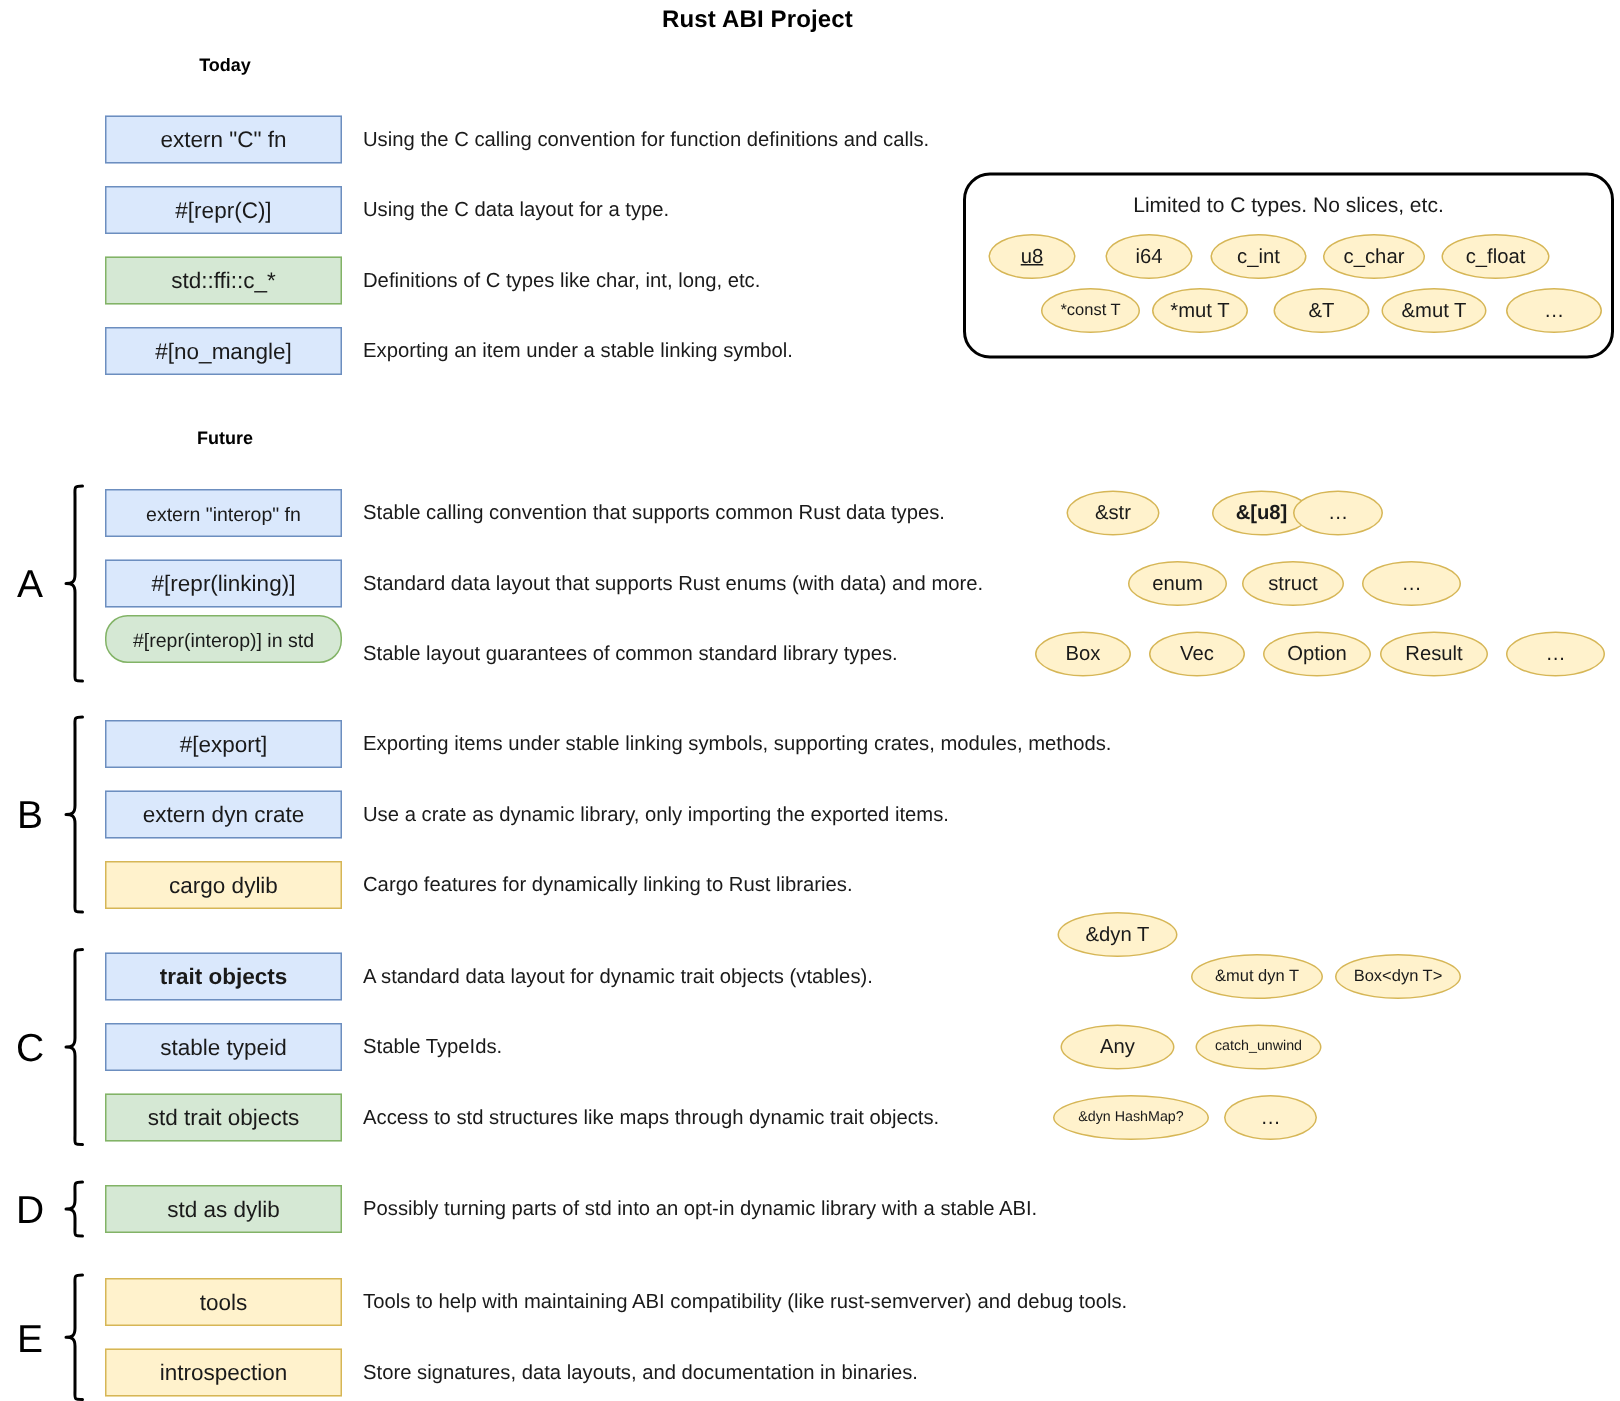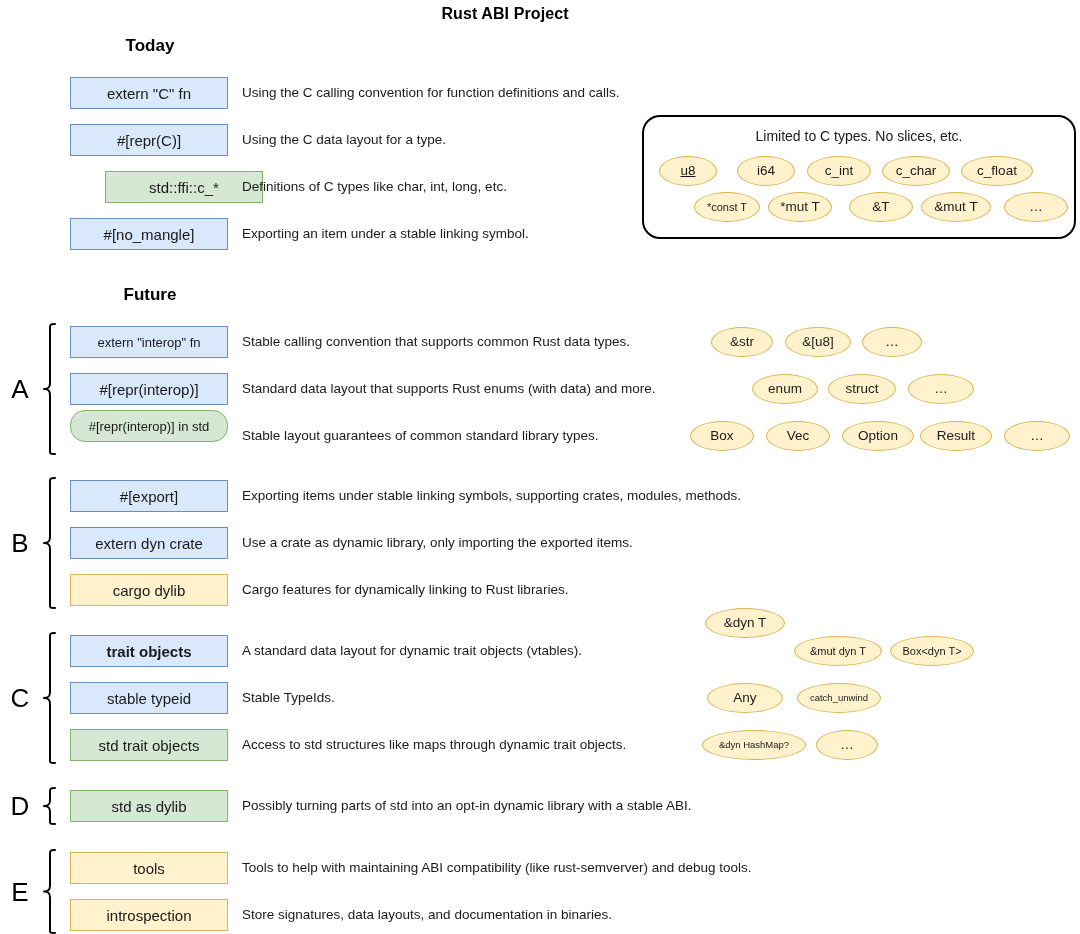--- a/index.html
+++ b/index.html
@@ -26,21 +26,21 @@
     left: 0;
     top: 5px;
     width: 1010px;
     text-align: center;
     font-size: 16px;
     font-weight: bold;
     letter-spacing: .1px;
   }
   .col-heading {
     position: absolute;
-    font-size: 17px;
+    font-size: 12px;
     font-weight: bold;
     text-align: center;
     width: 160px;
   }
 
   
   .node {
     position: absolute;
     width: 158px;
     height: 32px;
@@ -139,21 +139,21 @@
 
   <div class="ctypes-box" style="left:642px; top:115px; width:434px; height:124px;">
     <div class="ctypes-caption">Limited to C types. No slices, etc.</div>
   </div>
 
   <div id="layer-today">
       <div class="node blue" style="left: 70px; top: 77px;">extern "C" fn</div>
       <div class="desc" style="left: 242px; top: 86px;">Using the C calling convention for function definitions and calls.</div>
       <div class="node blue" style="left: 70px; top: 124px;">#[repr(C)]</div>
       <div class="desc" style="left: 242px; top: 133px;">Using the C data layout for a type.</div>
-      <div class="node green" style="left: 70px; top: 171px; margin-left: 35px;">std::ffi::c_*</div>
+      <div class="node green" style="left: 70px; top: 171px;">std::ffi::c_*</div>
       <div class="desc" style="left: 242px; top: 180px;">Definitions of C types like char, int, long, etc.</div>
       <div class="node blue" style="left: 70px; top: 218px;">#[no_mangle]</div>
       <div class="desc" style="left: 242px; top: 227px;">Exporting an item under a stable linking symbol.</div>
     </div>
   <div id="layer-ctypes">
       <div class="chip" style="left: 659px; top: 156px; width: 58px; height: 30px; text-decoration: underline;">u8</div>
       <div class="chip" style="left: 737px; top: 156px; width: 58px; height: 30px;">i64</div>
       <div class="chip" style="left: 807px; top: 156px; width: 64px; height: 30px;">c_int</div>
       <div class="chip" style="left: 882px; top: 156px; width: 68px; height: 30px;">c_char</div>
       <div class="chip" style="left: 961px; top: 156px; width: 72px; height: 30px;">c_float</div>
@@ -164,23 +164,23 @@
       <div class="chip" style="left: 1004px; top: 192px; width: 64px; height: 30px;">…</div>
     </div>
   <div id="layer-groups">
       <div class="group-letter" style="left: 8px; top: 376px;">A</div>
       <svg class="brace" width="16" height="134" style="left: 42px; top: 322px;">
         <path d="M 13 2 C 7 2 8 3 8 9 L 8 61 C 8 66 6 67 2 67 C 6 67 8 68 8 73 L 8 125 C 8 132 7 132 13 132"></path>
       </svg>
       <div class="node blue sm" style="left: 70px; top: 326px;">extern "interop" fn</div>
       <div class="desc" style="left: 242px; top: 335px;">Stable calling convention that supports common Rust data types.</div>
       <div class="chip" style="left: 711px; top: 327px; width: 62px; height: 30px;">&amp;str</div>
-      <div class="chip" style="left: 785px; top: 327px; width: 66px; height: 30px;">&amp;[u8]</div>
+      <div class="chip" style="left: 808px; top: 327px; width: 66px; height: 30px; font-weight: bold;">&amp;[u8]</div>
       <div class="chip" style="left: 862px; top: 327px; width: 60px; height: 30px;">…</div>
-      <div class="node blue" style="left: 70px; top: 373px;">#[repr(interop)]</div>
+      <div class="node blue" style="left: 70px; top: 373px;">#[repr(linking)]</div>
       <div class="desc" style="left: 242px; top: 382px;">Standard data layout that supports Rust enums (with data) and more.</div>
       <div class="chip" style="left: 752px; top: 374px; width: 66px; height: 30px;">enum</div>
       <div class="chip" style="left: 828px; top: 374px; width: 68px; height: 30px;">struct</div>
       <div class="chip" style="left: 908px; top: 374px; width: 66px; height: 30px;">…</div>
       <div class="node green sm" style="left: 70px; top: 410px; border-radius: 15px;">#[repr(interop)] in std</div>
       <div class="desc" style="left: 242px; top: 429px;">Stable layout guarantees of common standard library types.</div>
       <div class="chip" style="left: 690px; top: 421px; width: 64px; height: 30px;">Box</div>
       <div class="chip" style="left: 766px; top: 421px; width: 64px; height: 30px;">Vec</div>
       <div class="chip" style="left: 842px; top: 421px; width: 72px; height: 30px;">Option</div>
       <div class="chip" style="left: 920px; top: 421px; width: 72px; height: 30px;">Result</div>

